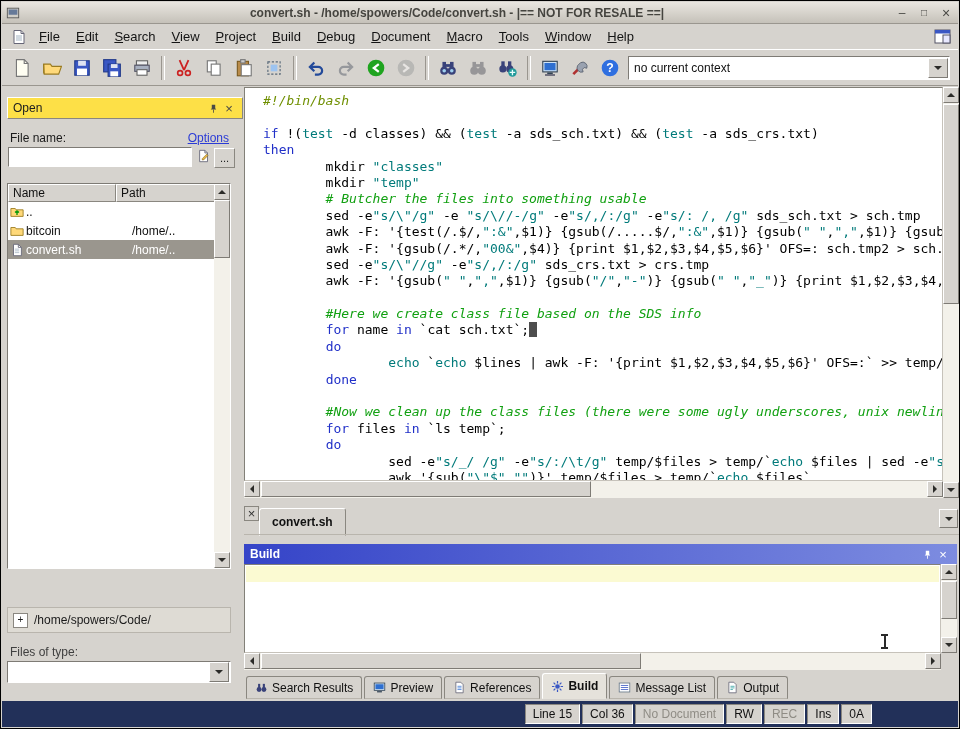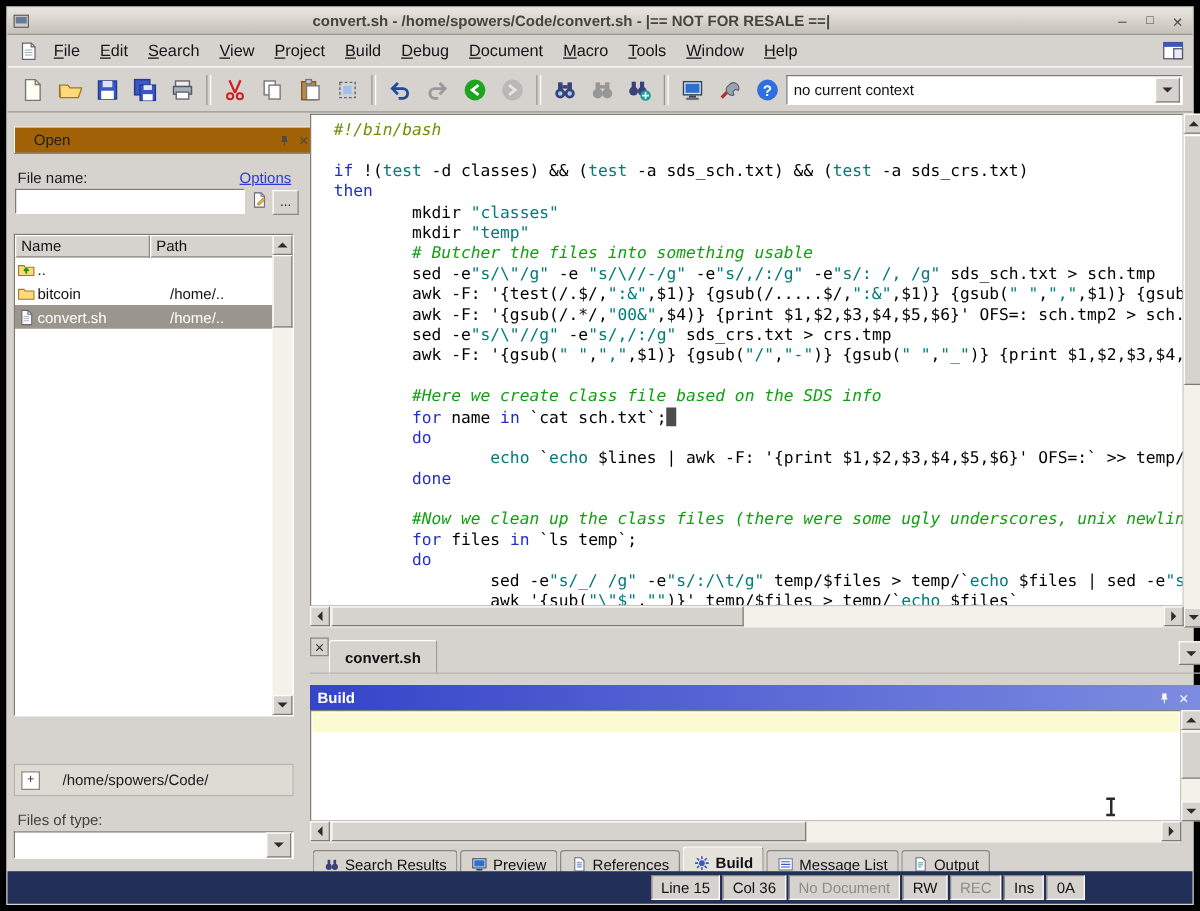--- a/index.html
+++ b/index.html
@@ -1,19 +1,19 @@
 <!DOCTYPE html>
 <html><head>
 <meta charset="utf-8">
 <style>
   html,body{margin:0;padding:0}
   body{width:960px;height:729px;overflow:hidden;position:relative;
        font-family:"Liberation Sans",sans-serif;background:#d6d3ce;
        -webkit-font-smoothing:antialiased}
-  .window{position:absolute;inset:0;background:#d6d3ce;border:5px solid #000000}
+  .window{position:absolute;inset:0;background:#d6d3ce;border:1px solid #000000}
 
   
   .titlebar{position:absolute;left:1px;top:1px;right:1px;height:21px;
     background:linear-gradient(180deg,#e9e6e0,#c5c1b9);
     display:flex;align-items:center;border-bottom:1px solid #9a968f;padding:0 4px}
   .app-icon svg{width:14px;height:14px;display:block}
   .title-text{flex:1;text-align:center;font-size:12px;font-weight:bold;color:#45443f;
     white-space:nowrap;overflow:hidden}
   .win-controls{display:flex;gap:6px}
   .win-btn{width:16px;height:15px;display:flex;align-items:center;justify-content:center;
@@ -47,22 +47,22 @@
     border:1px solid;border-color:#fff #7e7b75 #7e7b75 #fff;display:flex;align-items:center;justify-content:center}
 
   .tri{width:0;height:0}
   .tri.down{border-left:4px solid transparent;border-right:4px solid transparent;border-top:4px solid #2b2b28}
   .tri.up{border-left:4px solid transparent;border-right:4px solid transparent;border-bottom:4px solid #2b2b28}
   .tri.left{border-top:4px solid transparent;border-bottom:4px solid transparent;border-right:4px solid #2b2b28}
   .tri.right{border-top:4px solid transparent;border-bottom:4px solid transparent;border-left:4px solid #2b2b28}
 
   
   .sidebar{position:absolute;left:2px;top:88px;width:238px;height:614px}
-  .panel-header{position:absolute;left:4px;top:8px;width:224px;height:20px;background:#a16207;
-    border:1px solid;border-color:#fff #8a8780 #8a8780 #fff;display:flex;align-items:center;padding:0 15px}
+  .panel-header{position:absolute;left:4px;top:8px;width:224px;height:20px;background:#fde047;
+    border:1px solid;border-color:#fff #8a8780 #8a8780 #fff;display:flex;align-items:center;padding:0 5px}
   .panel-title{font-size:12px;color:#202020;flex:1}
   .ph-btn{width:16px;height:15px;display:flex;align-items:center;justify-content:center;color:#4a4a46}
   .ph-btn svg{width:11px;height:11px;display:block}
   .x-glyph::before{content:"\00D7";font-size:13px;line-height:1}
   .fn-label{position:absolute;left:7px;top:42px;font-size:12px;color:#1a1a1a}
   .options-link{position:absolute;right:12px;top:42px;font-size:12px;color:#2b3bd6;text-decoration:underline}
   .fn-input{position:absolute;left:5px;top:58px;width:184px;height:20px;background:#fff;
     border:1px solid;border-color:#7e7b75 #fff #fff #7e7b75;font-size:12px;padding:0 3px;
     font-family:"Liberation Sans",sans-serif;box-sizing:border-box;outline:none}
   .fn-icon{position:absolute;left:194px;top:60px}
@@ -86,21 +86,21 @@
   .row-name{width:106px;white-space:nowrap;overflow:hidden}
   .row-path{flex:1;white-space:nowrap;overflow:hidden}
   .fl-vscroll{position:absolute;right:0;top:0;width:16px;bottom:0;background:#f3f1ea}
 
   .sb-btn{position:absolute;left:0;width:16px;height:16px;background:#d6d3ce;
     border:1px solid;border-color:#fff #7e7b75 #7e7b75 #fff;display:flex;align-items:center;justify-content:center;box-sizing:border-box}
   .sb-thumb{position:absolute;left:0;width:16px;background:#d6d3ce;
     border:1px solid;border-color:#fff #7e7b75 #7e7b75 #fff;box-sizing:border-box}
 
   .path-box{position:absolute;left:4px;top:518px;width:224px;height:26px;background:#dedbd4;
-    border:1px solid #b9b5ad;display:flex;align-items:center;gap:18px;padding:4px 5px;box-sizing:border-box}
+    border:1px solid #b9b5ad;display:flex;align-items:center;gap:6px;padding:4px 5px;box-sizing:border-box}
   .expand-btn{width:13px;height:13px;background:#fff;border:1px solid #8a8780;
     display:flex;align-items:center;justify-content:center;font-size:10px;color:#222;line-height:1}
   .expand-btn::before{content:"+"}
   .path-text{font-size:12px;color:#1a1a1a;white-space:nowrap;overflow:hidden}
   .ftype-label{position:absolute;left:7px;top:556px;font-size:12px;color:#404040}
   .ftype-combo{position:absolute;left:4px;top:572px;width:224px;height:22px;background:#fff;
     border:1px solid;border-color:#7e7b75 #fff #fff #7e7b75;display:flex;align-items:center;box-sizing:border-box}
 
   
   .editor-wrap{position:absolute;left:243px;top:86px;width:715px;height:411px}

